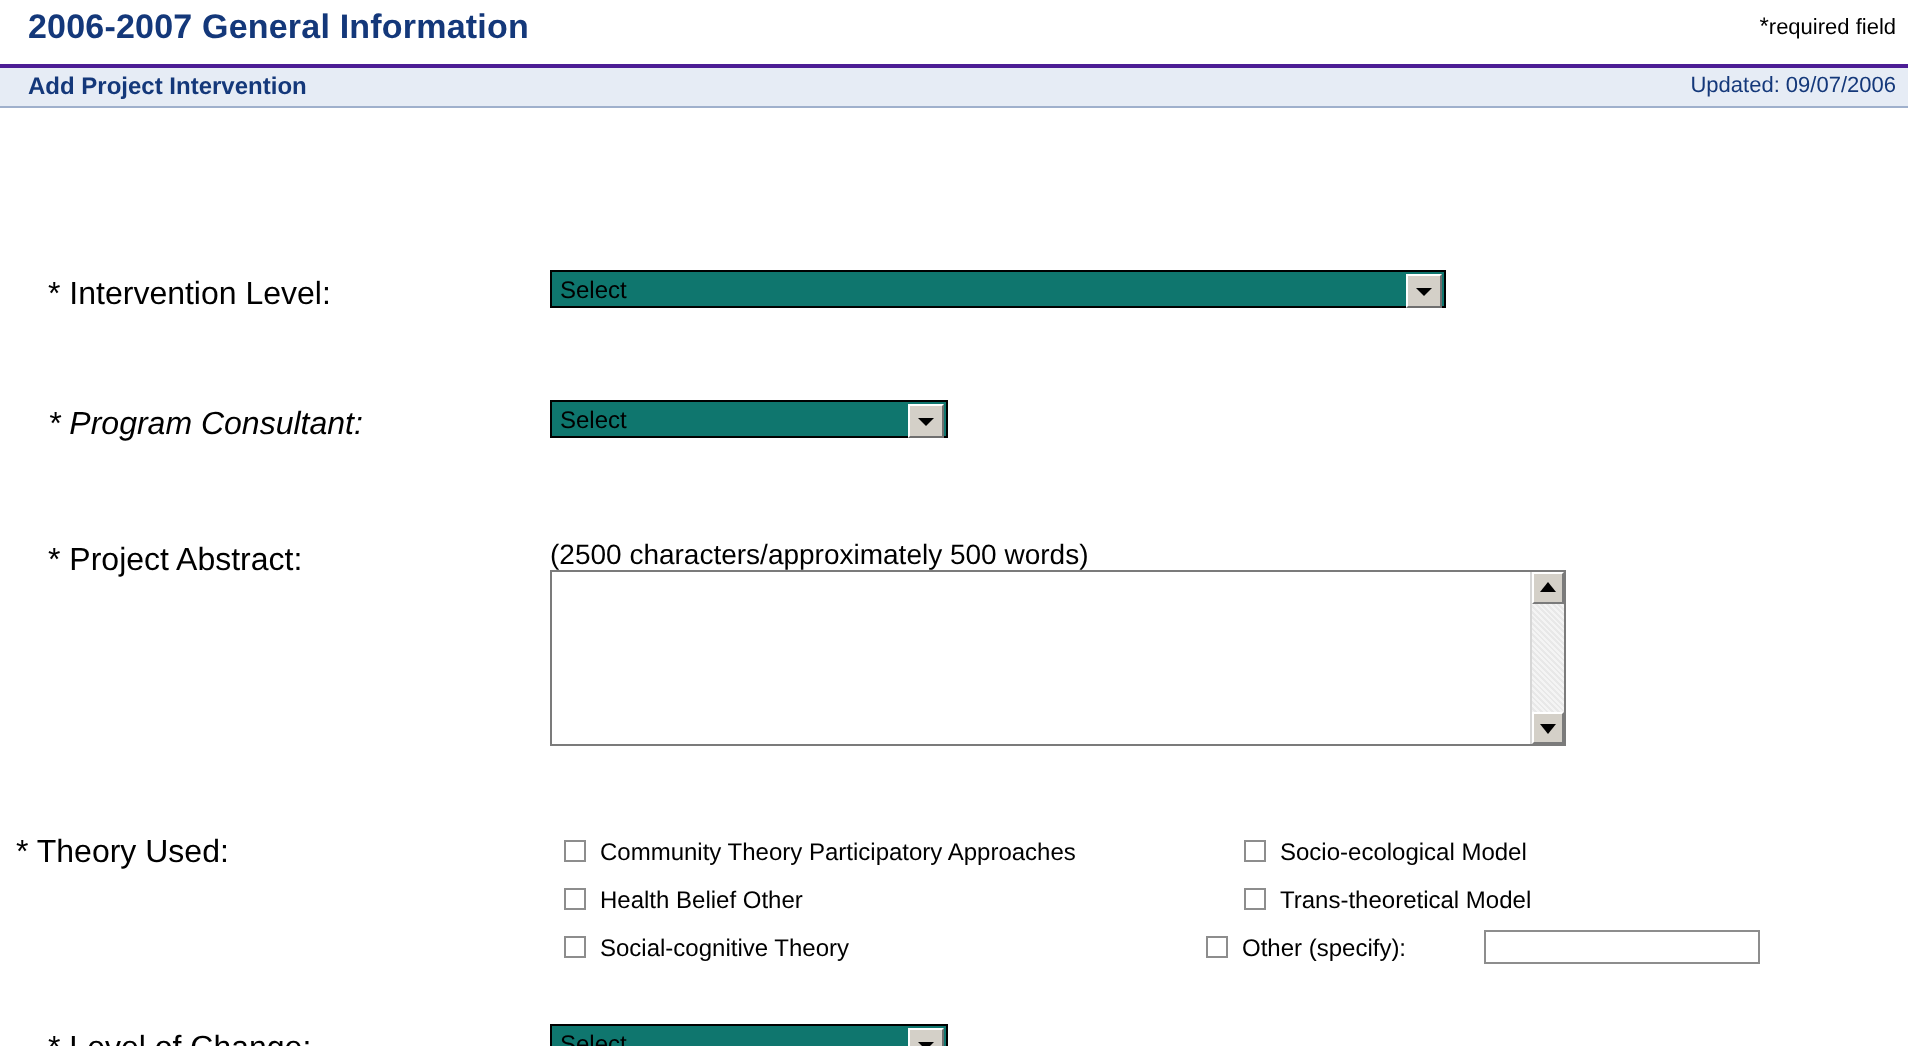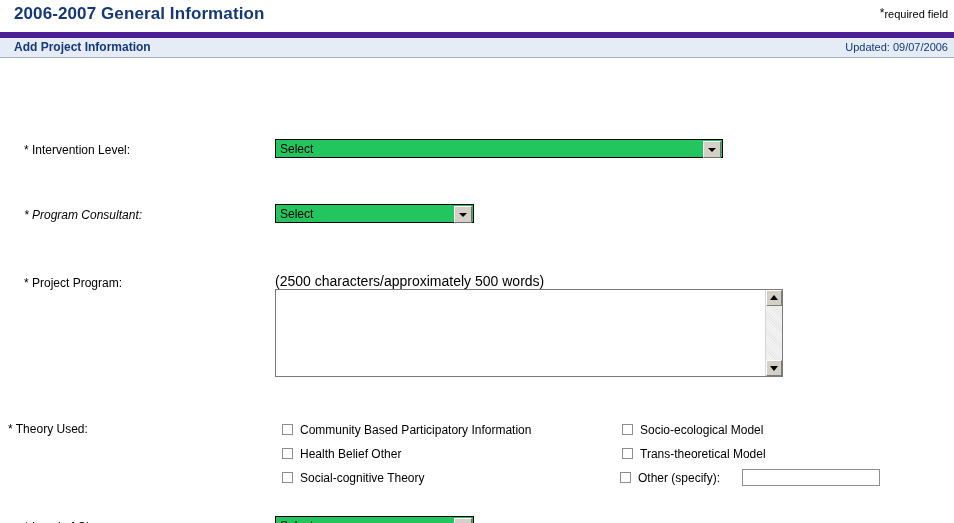--- a/index.html
+++ b/index.html
@@ -18,21 +18,21 @@
   .page {
     position: relative;
     width: 954px;
     height: 523px;
   }
 
   
   .header-row {
     position: relative;
     height: 32px;
-    border-bottom: 6px solid #4c1d95;
+    border-bottom: 2px solid #4c1d95;
   }
   .page-title {
     position: absolute;
     left: 14px;
     top: 4px;
     font-size: 17px;
     font-weight: bold;
     color: #14387a;
     letter-spacing: 0.1px;
   }
@@ -77,29 +77,29 @@
   
   .form {
     position: relative;
     padding-top: 16px;
   }
   .row {
     position: relative;
   }
   .label {
     position: absolute;
-    font-size: 12px;
+    font-size: 16px;
     color: #000;
     white-space: nowrap;
   }
   .select-wrap {
     position: relative;
     display: inline-block;
     border: 1px solid #000;
-    background: #22c55e;
+    background: #0f766e;
     box-sizing: border-box;
     height: 19px;
   }
   .select-wrap .sel-text {
     position: absolute;
     left: 4px;
     top: 2px;
     font-size: 12px;
     color: #000;
     white-space: nowrap;
@@ -228,21 +228,21 @@
 <body>
 
 <div class="page">
 
   <div class="header-row">
     <div class="page-title">2006-2007 General Information</div>
     <div class="required-note"><span class="star">*</span><span>required field</span></div>
   </div>
 
   <div class="subbar">
-    <div class="subbar-title">Add Project Information</div>
+    <div class="subbar-title">Add Project Intervention</div>
     <div class="subbar-updated">Updated: 09/07/2006</div>
   </div>
 
   <div class="form">
 
     <div class="row">
       <div class="label" style="left:24px; top:69px;">* Intervention Level:</div>
       <div class="select-wrap" style="left:275px; top:65px; width:448px;">
         <span class="sel-text">Select</span>
         <span class="sel-btn"></span>
@@ -251,52 +251,52 @@
 
     <div class="row">
       <div class="label" style="left:24px; top:112px;font-style:italic;">* Program Consultant:</div>
       <div class="select-wrap" style="left:275px; top:108px; width:199px;">
         <span class="sel-text">Select</span>
         <span class="sel-btn"></span>
       </div>
     </div>
 
     <div class="row">
-      <div class="label" style="left:24px; top:158px;">* Project Program:</div>
+      <div class="label" style="left:24px; top:158px;">* Project Abstract:</div>
       <div class="ta-hint" style="left:275px; top:155px;">(2500 characters/approximately 500 words)</div>
       <div class="ta-wrap" style="left:275px; top:171px; width:508px; height:88px;">
         <textarea placeholder="" style=""></textarea>
         <div class="scrollbar">
           <div class="sb-btn sb-up"></div>
           <div class="sb-track"></div>
           <div class="sb-btn sb-down"></div>
         </div>
       </div>
     </div>
 
     <div class="row">
       <div class="label" style="left:8px; top:304px;">* Theory Used:</div>
 
       <div class="cb-item" style="left:282px; top:305px;">
-        <span class="cb"></span><span class="cb-label">Community Based Participatory Information</span>
+        <span class="cb"></span><span class="cb-label">Community Theory Participatory Approaches</span>
       </div>
       <div class="cb-item" style="left:282px; top:329px;">
         <span class="cb"></span><span class="cb-label">Health Belief Other</span>
       </div>
       <div class="cb-item" style="left:282px; top:353px;">
         <span class="cb"></span><span class="cb-label">Social-cognitive Theory</span>
       </div>
 
       <div class="cb-item" style="left:622px; top:305px;">
         <span class="cb"></span><span class="cb-label">Socio-ecological Model</span>
       </div>
       <div class="cb-item" style="left:622px; top:329px;">
         <span class="cb"></span><span class="cb-label">Trans-theoretical Model</span>
       </div>
-      <div class="cb-item" style="left:620px; top:353px;">
+      <div class="cb-item" style="left:603px; top:353px;">
         <span class="cb"></span><span class="cb-label">Other (specify):</span>
       </div>
       <input class="other-input" style="left: 742px; top: 351px;" type="text" value="">
     </div>
 
     <div class="row">
       <div class="label" style="left:24px; top:402px;">* Level of Change:</div>
       <div class="select-wrap" style="left:275px; top:398px; width:199px;">
         <span class="sel-text">Select</span>
         <span class="sel-btn"></span>

